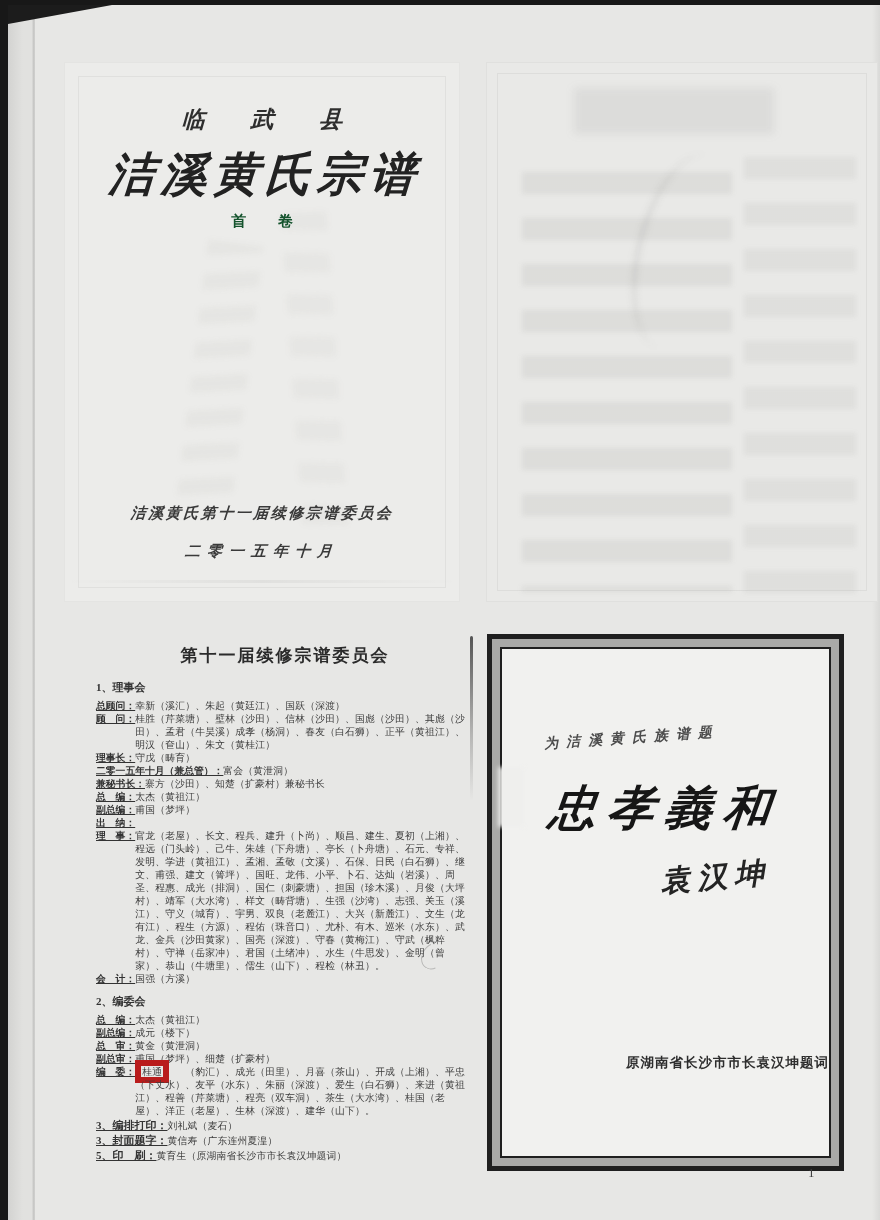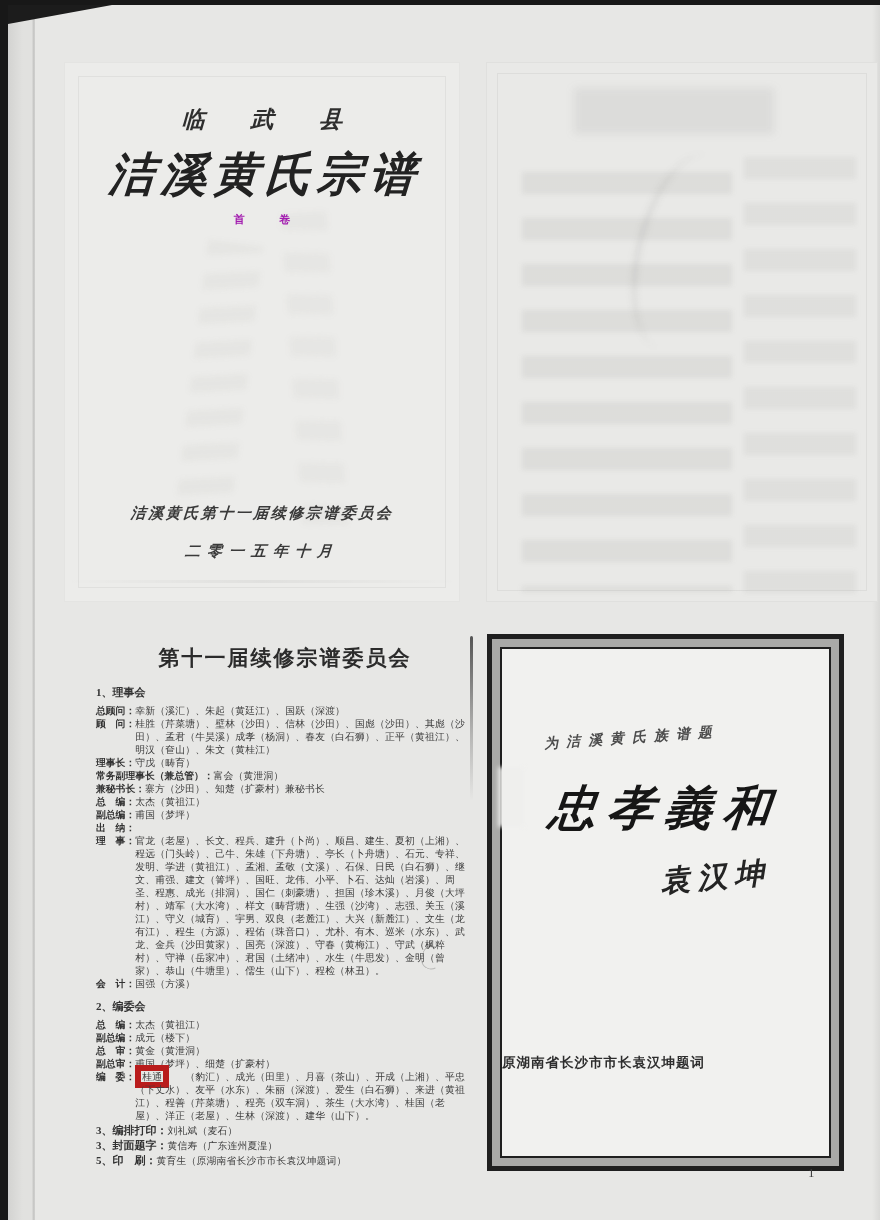--- a/index.html
+++ b/index.html
@@ -21,21 +21,21 @@
   .title-page{position:absolute;left:56px;top:57px;width:396px;height:540px;
     background:#ececea;box-shadow:inset 0 0 0 1px rgba(0,0,0,0.03);}
   .title-page .inner-frame{position:absolute;inset:14px;border:1px solid rgba(0,0,0,0.05);}
   .county{position:absolute;left:0;right:0;top:42px;text-align:center;
     font-size:23px;font-weight:bold;letter-spacing:20px;text-indent:20px;color:#2e2e2e;
     font-style:italic;transform:skewX(-2deg);}
   .big-title{position:absolute;left:0;right:0;top:82px;text-align:center;
     font-size:46px;font-weight:bold;letter-spacing:6px;text-indent:6px;color:#222;
     font-style:italic;transform:skewX(-3deg);}
   .volume{position:absolute;left:0;right:0;top:150px;text-align:center;
-    font-size:11px;letter-spacing:14px;text-indent:14px;color:#a21caf;font-weight:bold;font-family:Liberation Mono, monospace;}
+    font-size:15px;letter-spacing:14px;text-indent:14px;color:#14532d;font-weight:bold;}
   .tp-committee{position:absolute;left:0;right:0;top:442px;text-align:center;
     font-size:15px;font-weight:bold;letter-spacing:2.5px;color:#3a3a3a;
     font-style:italic;transform:skewX(-4deg);}
   .tp-date{position:absolute;left:0;right:0;top:480px;text-align:center;
     font-size:15px;font-weight:bold;letter-spacing:7px;color:#3a3a3a;
     font-style:italic;transform:skewX(-4deg);}
   .tp-ghost1,.tp-ghost2{position:absolute;filter:blur(3px);opacity:.55;}
   .tp-ghost1{left:128px;top:180px;width:56px;height:260px;transform:rotate(7deg);
     background:repeating-linear-gradient(170deg,rgba(120,118,110,0.10) 0 16px,transparent 16px 34px);}
   .tp-ghost2{left:228px;top:150px;width:46px;height:330px;transform:rotate(-4deg);
@@ -56,47 +56,47 @@
     background:repeating-linear-gradient(180deg,rgba(100,100,94,0.07) 0 22px,transparent 22px 46px);}
   .ghost-swirl{position:absolute;left:150px;top:90px;width:90px;height:200px;
     border-left:6px solid rgba(90,90,84,0.10);border-radius:50%;filter:blur(3px);transform:rotate(14deg);}
 
   
   .gutter-crease{position:absolute;left:462px;top:631px;width:3px;height:165px;border-radius:2px;
     background:linear-gradient(180deg,rgba(35,35,35,0.75),rgba(35,35,35,0.25) 60%,transparent);}
 
   
   .committee{position:absolute;left:88px;top:639px;width:378px;color:#3c3c3c;}
-  .committee-heading{text-align:center;font-size:21px;font-weight:bold;letter-spacing:2px;
+  .committee-heading{text-align:center;font-size:17px;font-weight:bold;letter-spacing:2px;
     color:#2b2b2b;margin-bottom:13px;}
   .sec-heading{font-size:11px;font-weight:bold;color:#333;margin:9px 0 4px;}
   .sec-heading:first-of-type{margin-top:11px;}
   .entry{display:flex;font-size:9.8px;line-height:13px;margin:0;}
-  .entry-label{font-weight:bold;white-space:nowrap;color:#333;}
+  .entry-label{font-weight:bold;white-space:nowrap;color:#333;text-decoration:underline;}
   .entry-text{flex:1;letter-spacing:0.2px;}
   .entry.inline-sec{margin-top:2px;}
   .entry.inline-sec .entry-label{font-size:11px;}
   .boxed{border:6px solid #b91c1c;padding:0 1px;margin-right:16px;}
   .smudge{position:absolute;left:414px;top:937px;width:20px;height:26px;opacity:.55;
     border:1.5px solid rgba(60,60,60,0.5);border-radius:60% 45% 55% 50%;
     border-top-color:transparent;border-right-color:transparent;transform:rotate(24deg);}
 
   
   .card{position:absolute;left:479px;top:629px;width:357px;height:537px;box-sizing:border-box;
     background:#a9a9a7;border:5px solid #1f1f1f;padding:8px;}
   .card-inner{position:relative;width:100%;height:100%;box-sizing:border-box;
     background:#f1f1ef;border:2px solid #1f1f1f;}
   .dedication{position:absolute;left:42px;top:80px;font-size:14px;letter-spacing:8px;
     color:#4c4c4c;font-style:italic;font-weight:600;transform:rotate(-4deg);}
   .calligraphy{position:absolute;left:0;right:0;top:128px;text-align:center;
     font-size:47px;font-weight:bold;font-style:italic;letter-spacing:11px;color:#161616;
     transform:skewX(-6deg);}
   .signature{position:absolute;left:158px;top:208px;font-size:30px;font-weight:bold;
     font-style:italic;letter-spacing:7px;color:#242424;transform:rotate(-5deg);}
-  .card-caption{position:absolute;left:0;right:0;top:405px;text-align:left;
+  .card-caption{position:absolute;left:0;right:0;top:405px;text-align:right;
     font-size:13.5px;font-weight:bold;letter-spacing:1px;color:#2d2d2d;}
   .card-scratch{position:absolute;left:-4px;top:118px;width:26px;height:60px;
     background:#efefed;filter:blur(2px);opacity:.9;}
 
   .page-number{position:absolute;left:800px;top:1160px;font-size:13px;color:#3f3f3f;}
 </style>
 </head>
 <body>
 
 <div class="paper">
@@ -136,21 +136,21 @@
         </div>
         <div class="entry">
           <span class="entry-label">顾　问：</span>
           <span class="entry-text">桂胜（芹菜塘）、壁林（沙田）、信林（沙田）、国彪（沙田）、其彪（沙田）、孟君（牛昊溪）成孝（杨洞）、春友（白石狮）、正平（黄祖江）、明汉（奆山）、朱文（黄桂江）</span>
         </div>
         <div class="entry">
           <span class="entry-label">理事长：</span>
           <span class="entry-text">守戊（畴育）</span>
         </div>
         <div class="entry">
-          <span class="entry-label">常务副理事长（兼总管）：</span>
+          <span class="entry-label">二零一五年十月（兼总管）：</span>
           <span class="entry-text">富会（黄泄洞）</span>
         </div>
         <div class="entry">
           <span class="entry-label">兼秘书长：</span>
           <span class="entry-text">寨方（沙田）、知楚（扩豪村）兼秘书长</span>
         </div>
         <div class="entry">
           <span class="entry-label">总　编：</span>
           <span class="entry-text">太杰（黄祖江）</span>
         </div>

